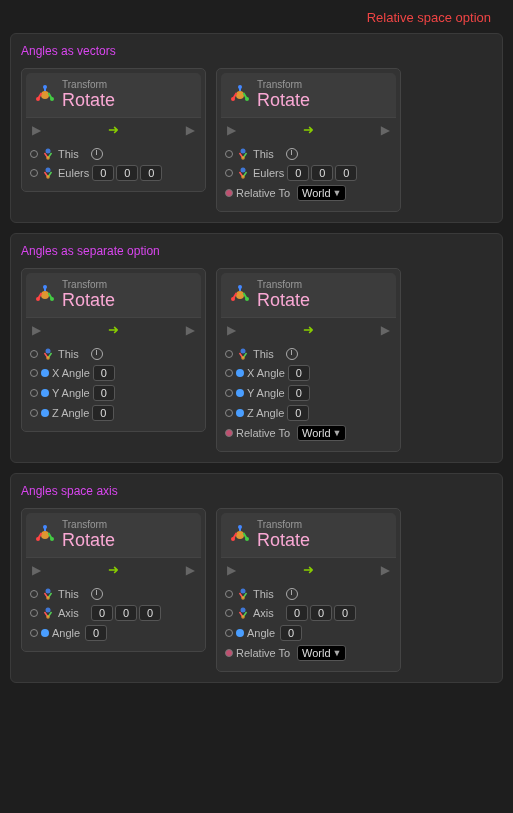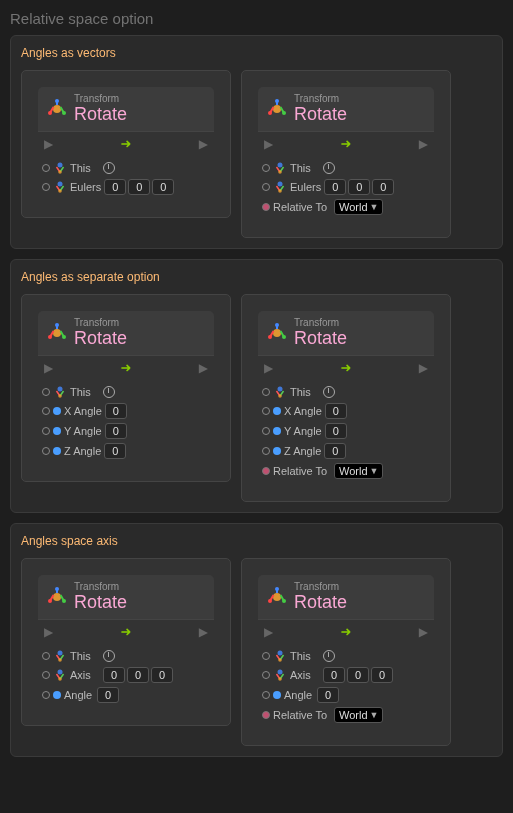--- a/index.html
+++ b/index.html
@@ -15,52 +15,52 @@
 
     .page-container {
       width: 513px;
       min-height: 813px;
       background: #1e1e1e;
       padding: 10px;
       position: relative;
     }
 
     .header-label {
-      color: #737373;
-      font-size: 15px;
-      text-align: left;
+      color: #ef4444;
+      font-size: 13px;
+      text-align: right;
       padding: 0 12px 8px 0;
     }
 
     .section {
       background: #2a2a2a;
       border: 1px solid #3a3a3a;
       border-radius: 6px;
       padding: 10px;
       margin-bottom: 10px;
     }
 
     .section-title {
-      color: #fdba74;
+      color: #d946ef;
       font-size: 12px;
       margin-bottom: 10px;
     }
 
     .nodes-row {
       display: flex;
       gap: 10px;
       align-items: flex-start;
     }
 
     .node-box {
       background: #333333;
       border: 1px solid #444444;
       border-radius: 5px;
-      padding: 16px;
-      width: 210px;
+      padding: 4px;
+      width: 185px;
       flex-shrink: 0;
     }
 
     .node-header {
       background: #3c3c3c;
       border-radius: 5px 5px 0 0;
       padding: 6px 8px;
       display: flex;
       align-items: center;
       gap: 6px;

